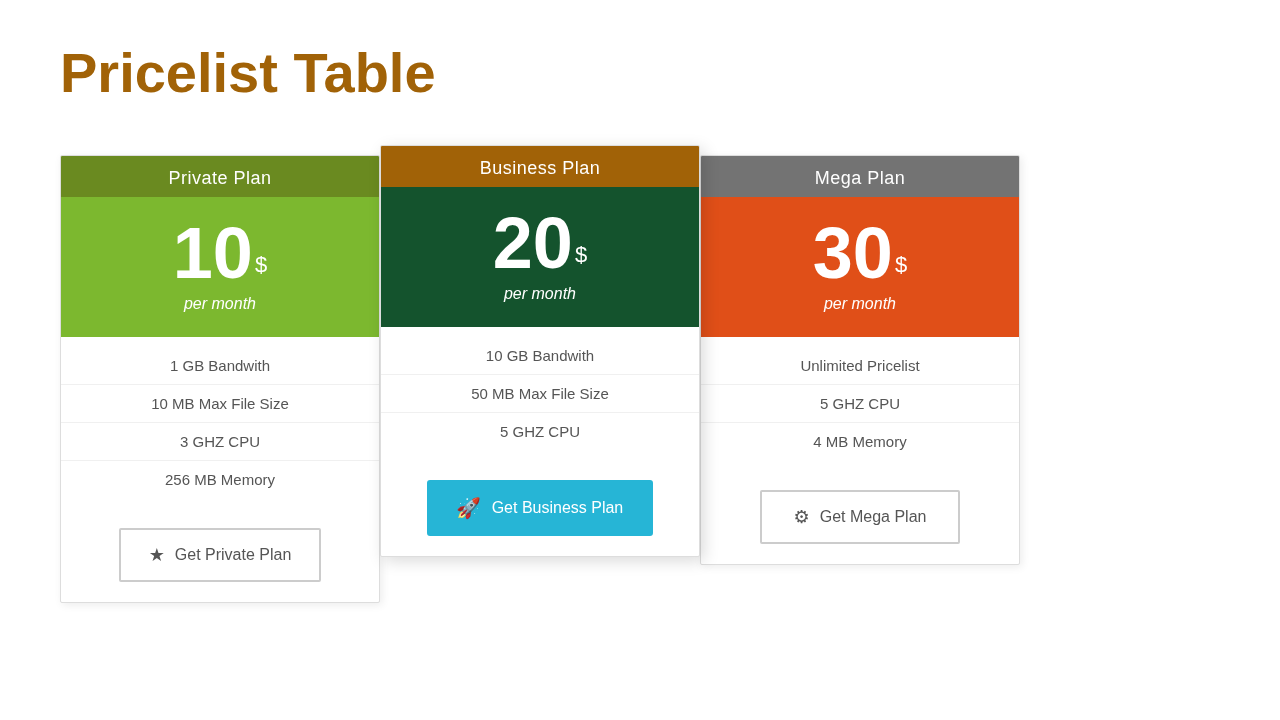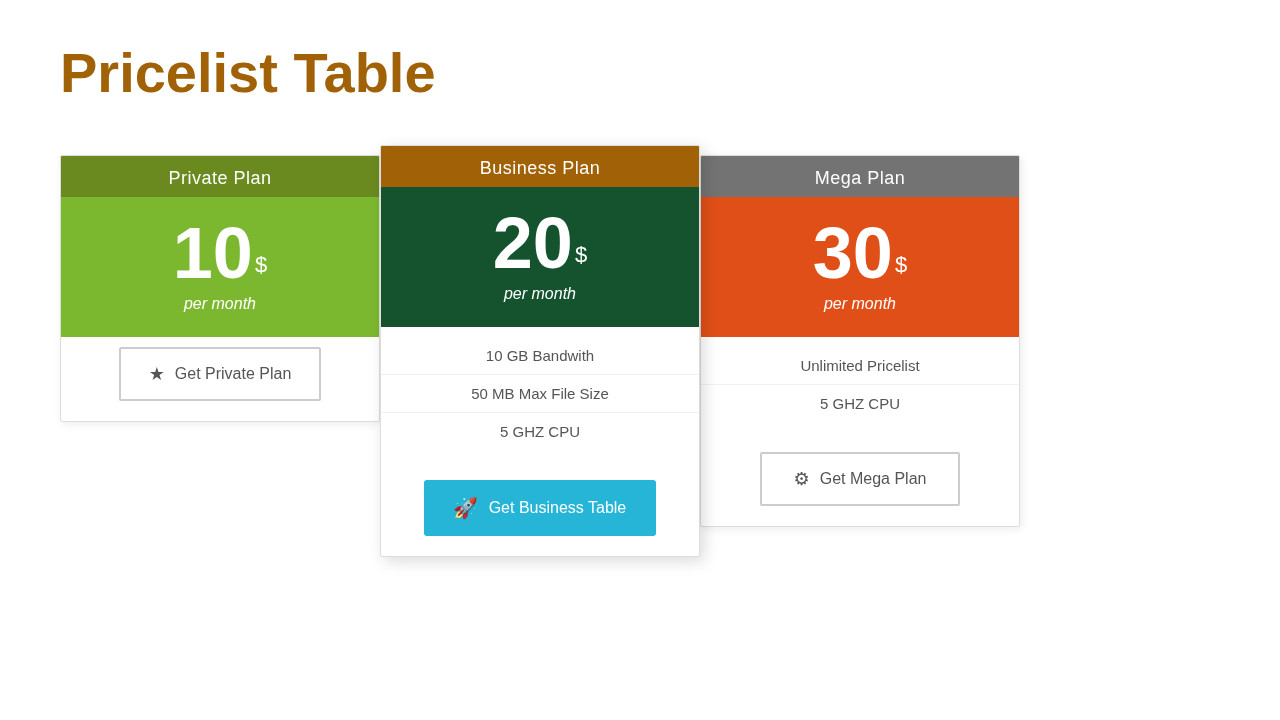--- a/index.html
+++ b/index.html
@@ -150,20 +150,26 @@
 <div class="pricing-container">
 
   <div class="plan-card private">
     <div class="plan-header">
       <span class="plan-header-title">Private Plan</span>
     </div>
     <div class="plan-price-area">
       <span class="plan-price-number">10</span><span class="plan-price-currency">$</span>
       <div class="plan-price-period">per month</div>
     </div>
+    <div class="plan-features">
+      <div class="plan-feature">1 GB Bandwith</div>
+      <div class="plan-feature">10 MB Max File Size</div>
+      <div class="plan-feature">3 GHZ CPU</div>
+      <div class="plan-feature">256 MB Memory</div>
+    </div>
     <div class="plan-btn-area">
       <button class="plan-btn">
         <span class="btn-icon">★</span>
         <span>Get Private Plan</span>
       </button>
     </div>
   </div>
 
   <div class="plan-card business featured">
     <div class="plan-header">
@@ -174,36 +180,37 @@
       <div class="plan-price-period">per month</div>
     </div>
     <div class="plan-features">
       <div class="plan-feature">10 GB Bandwith</div>
       <div class="plan-feature">50 MB Max File Size</div>
       <div class="plan-feature">5 GHZ CPU</div>
     </div>
     <div class="plan-btn-area">
       <button class="plan-btn business-btn">
         <span class="btn-icon">🚀</span>
-        <span>Get Business Table</span>
+        <span>Get Business Plan</span>
       </button>
     </div>
   </div>
 
   <div class="plan-card mega">
     <div class="plan-header">
       <span class="plan-header-title">Mega Plan</span>
     </div>
     <div class="plan-price-area">
       <span class="plan-price-number">30</span><span class="plan-price-currency">$</span>
       <div class="plan-price-period">per month</div>
     </div>
     <div class="plan-features">
       <div class="plan-feature">Unlimited Pricelist</div>
       <div class="plan-feature">5 GHZ CPU</div>
+      <div class="plan-feature">4 MB Memory</div>
     </div>
     <div class="plan-btn-area">
       <button class="plan-btn">
         <span class="btn-icon">⚙</span>
         <span>Get Mega Plan</span>
       </button>
     </div>
   </div>
 
 </div>

